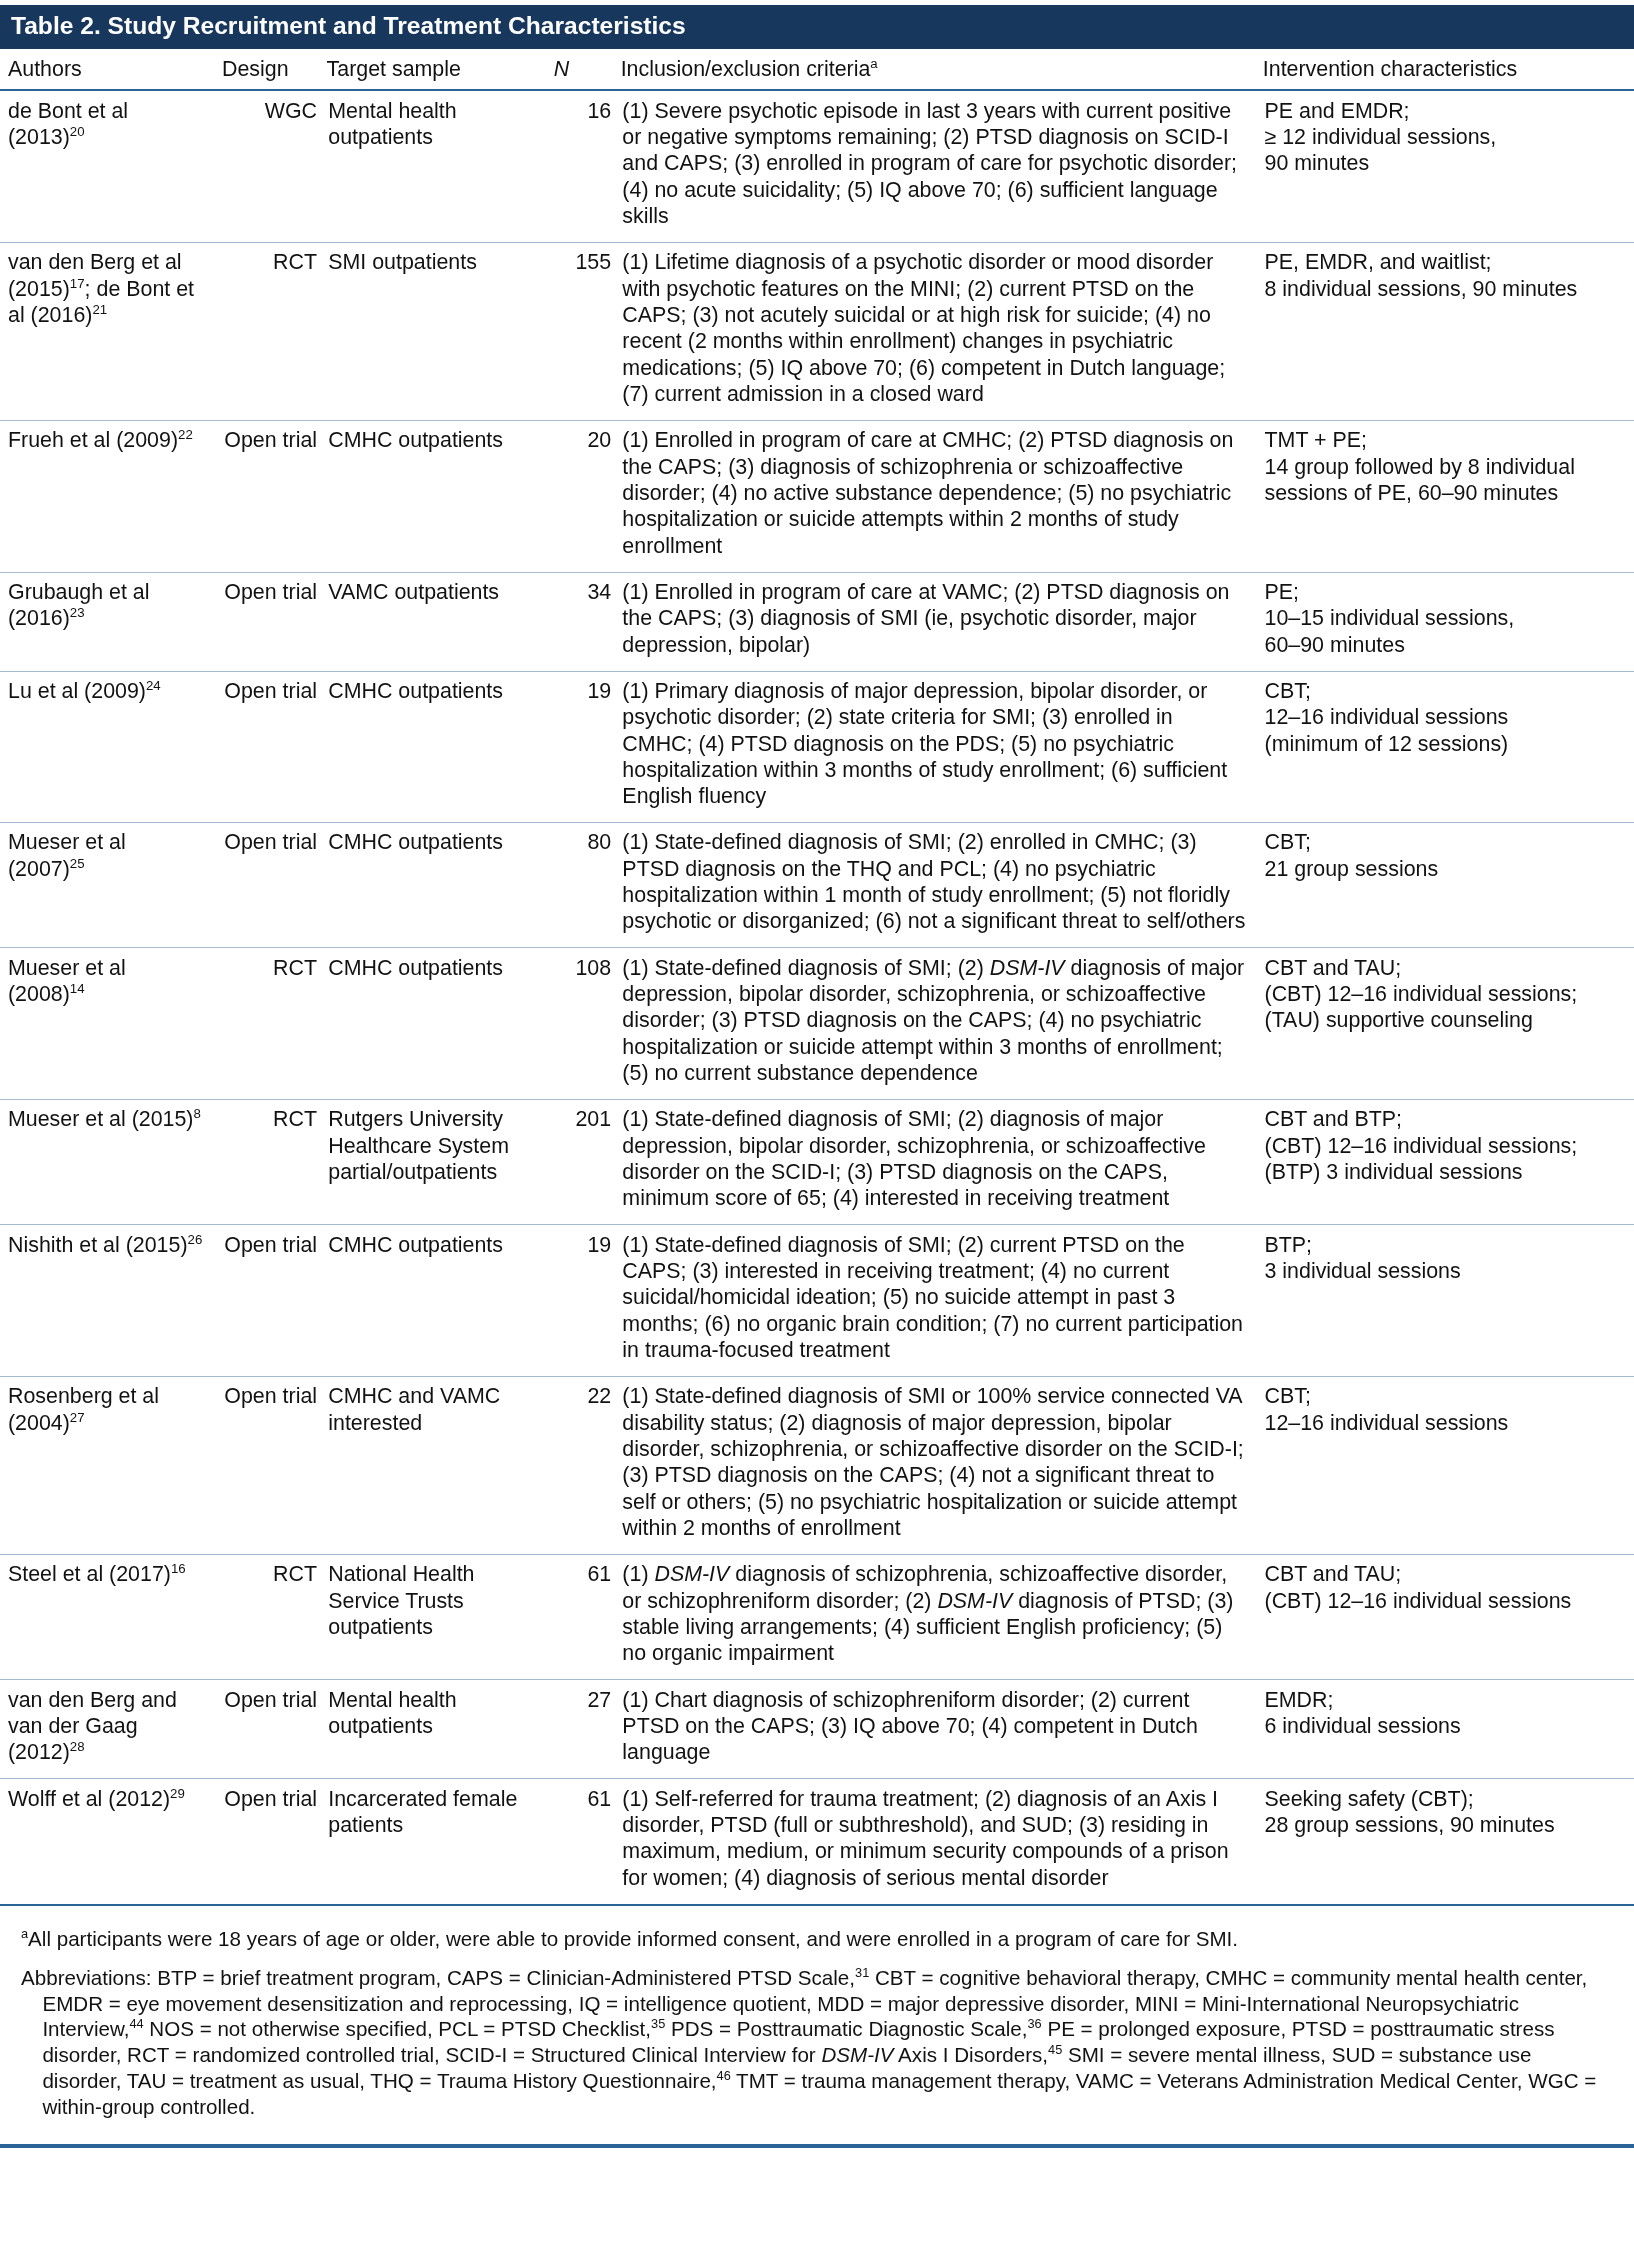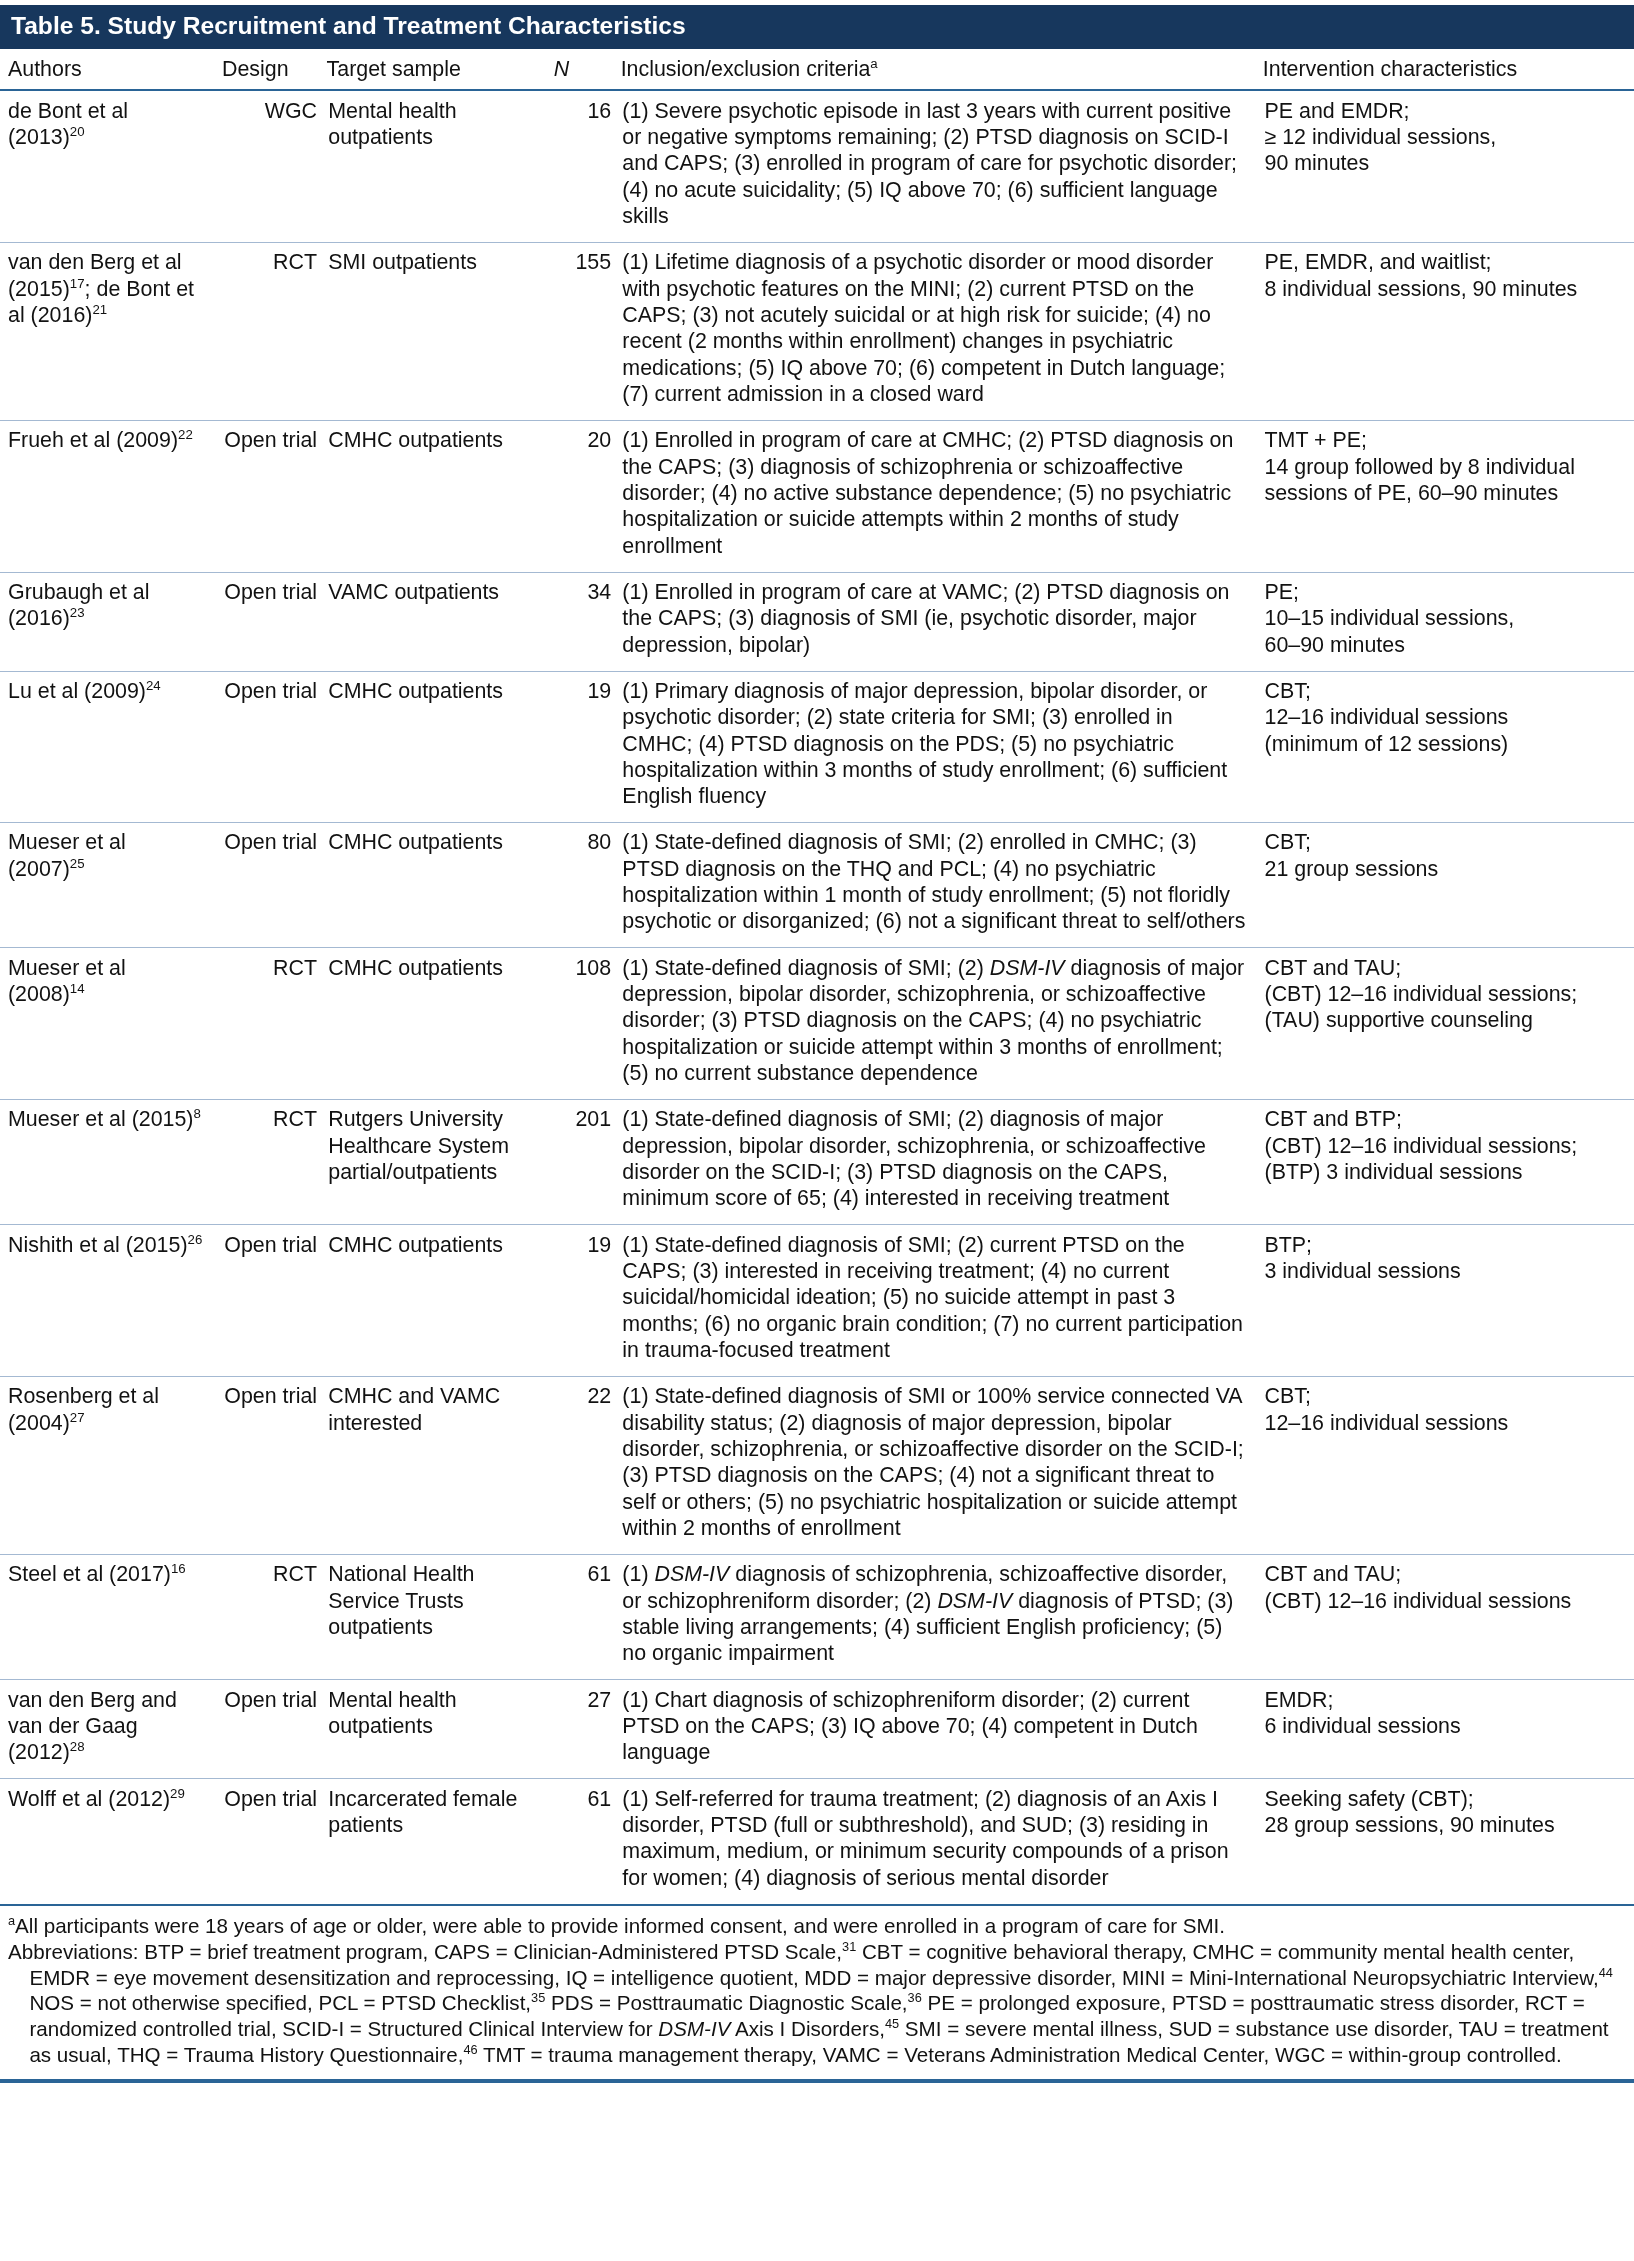--- a/index.html
+++ b/index.html
@@ -14,30 +14,30 @@
   .title-bar{background:var(--header-bg);color:#ffffff;font-weight:bold;font-size:24.6px;padding:7.1px 12.7px 9.5px 11px;}
   table{width:100%;border-collapse:collapse;table-layout:fixed;border-radius:19px;}
   thead th{font-size:21.4px;font-weight:normal;padding:8px 6.3px 6.3px;border-bottom:2.4px solid var(--rule-dark);vertical-align:bottom;text-align:left;line-height:1.2;}
   thead th.h-authors{text-align:left;padding-left:8px;}
   tbody td{font-size:21.4px;line-height:1.23;vertical-align:top;padding:6.3px 8px 12.7px;border-bottom:1.6px solid var(--rule-light);text-align:left;}
   tbody td.c-design,tbody td.c-n{text-align:right;padding-left:3.2px;padding-right:3.2px;}
   tbody tr:last-child td{border-bottom:2.4px solid var(--rule-dark);}
   sup{font-size:0.62em;vertical-align:super;line-height:0;}
   i{font-style:italic;}
   .footnotes{font-size:20.6px;line-height:1.26;padding:7.1px 11px 11px 8px;border-bottom:4px solid var(--rule-dark);}
-  .fn{margin:0;}
+  .fn{margin:13px;}
   .fn-hang{padding-left:21.4px;text-indent:-21.4px;}
 </style>
 </head>
 <body>
 
 <div class="page">
 
   <div class="title-bar">
-    <span>Table 5. Study Recruitment and Treatment Characteristics</span>
+    <span>Table 2. Study Recruitment and Treatment Characteristics</span>
   </div>
 
   <table>
     <colgroup>
       <col style="width:13.2%">
       <col style="width:6.4%">
       <col style="width:13.9%">
       <col style="width:4.1%">
       <col style="width:39.3%">
       <col style="width:23.1%">

